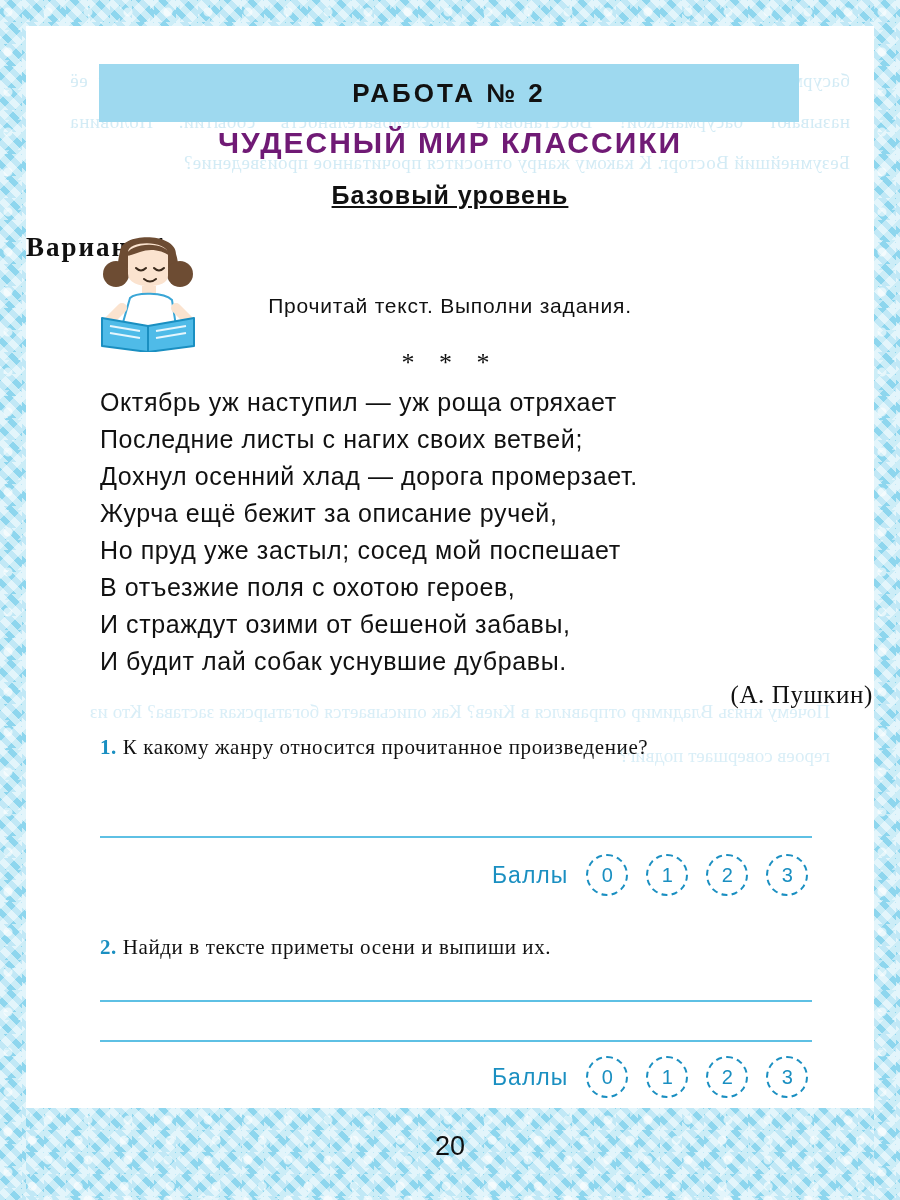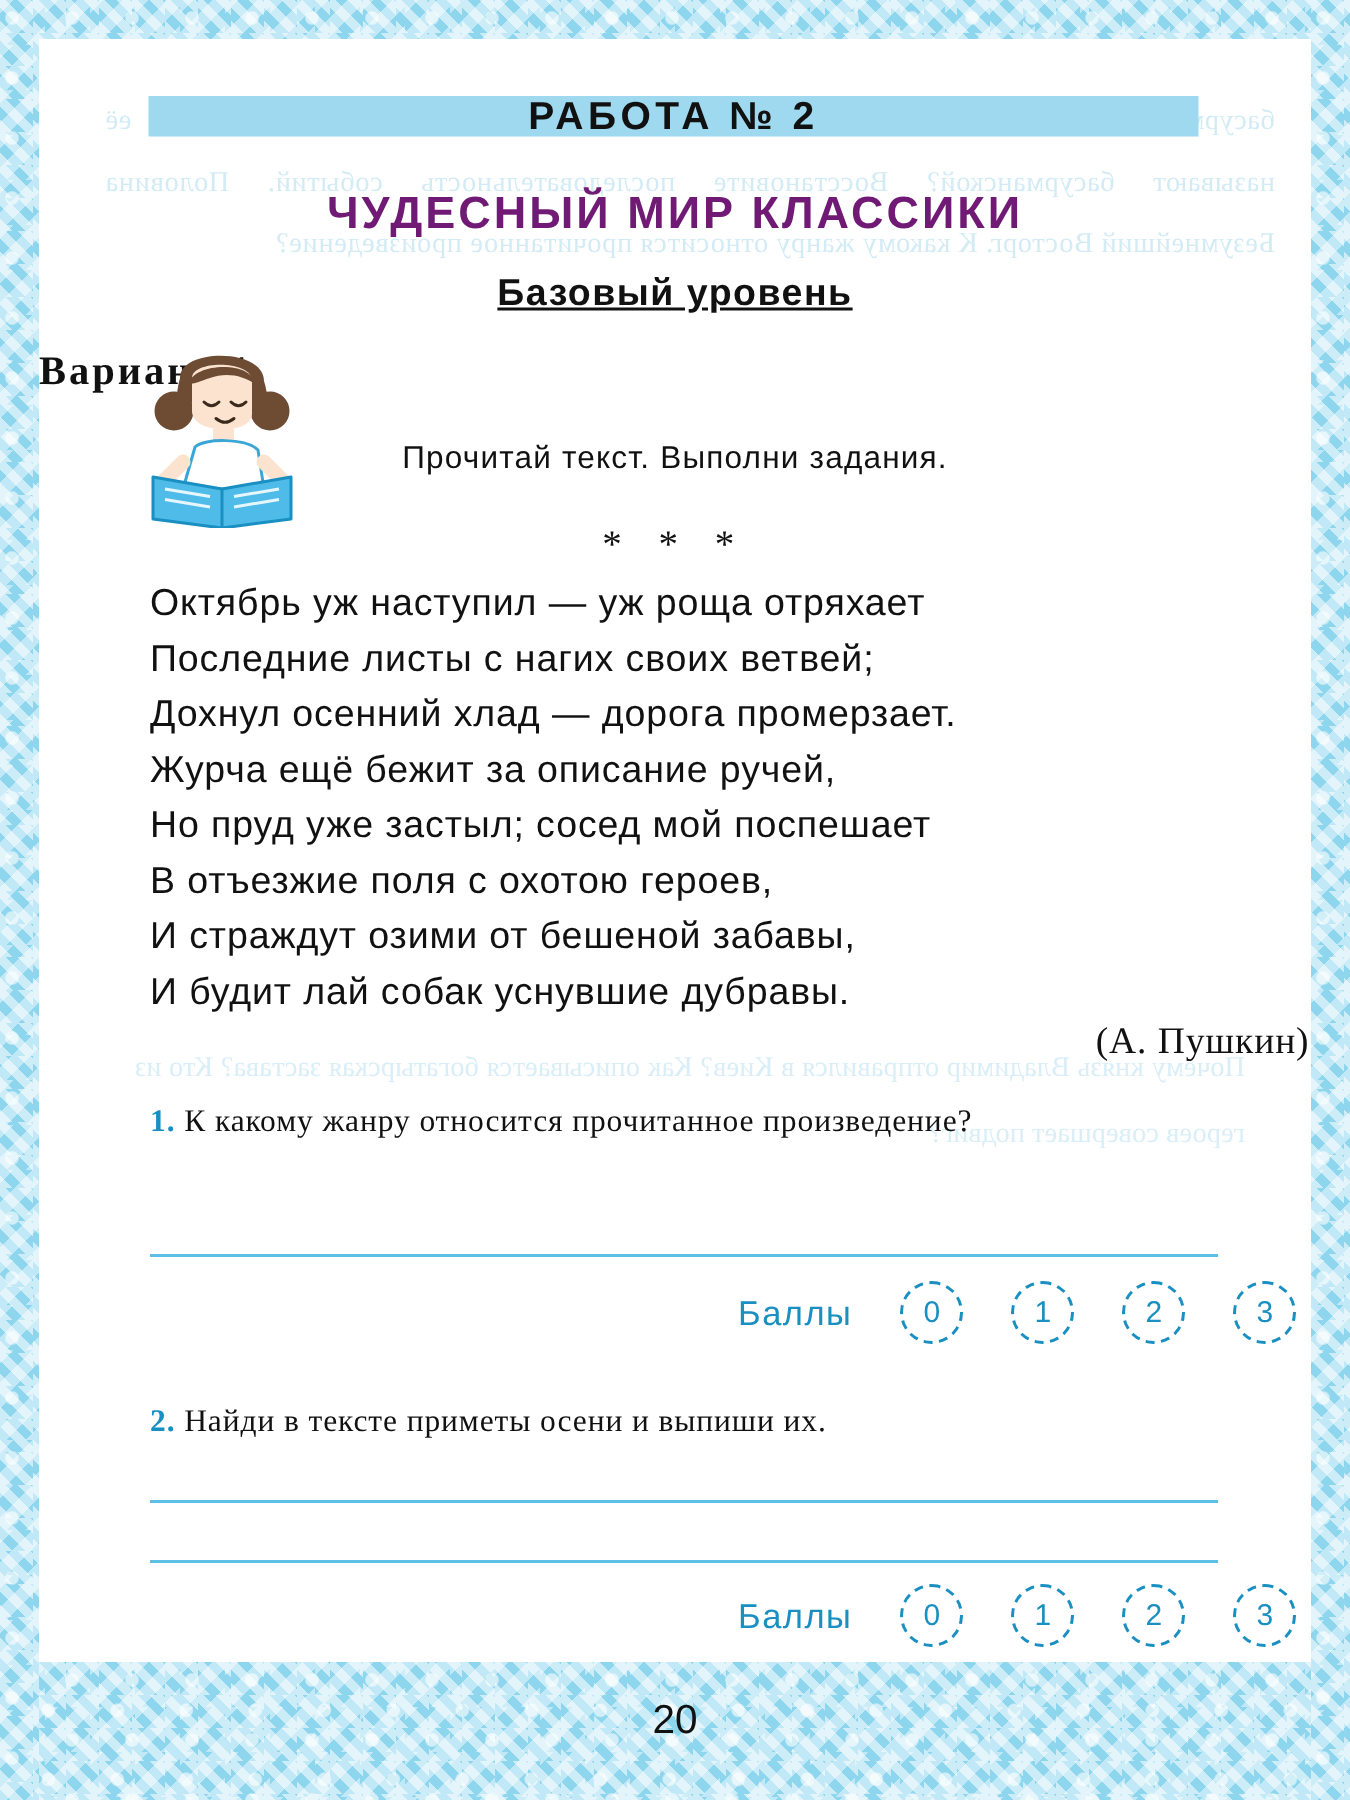--- a/index.html
+++ b/index.html
@@ -75,21 +75,21 @@
     width: 848px;
     height: 1082px;
   }
 
   
   .work-header {
     position: absolute;
     left: 73px;
     top: 38px;
     width: 700px;
-    height: 27px;
+    height: 58px;
     background: #9ed9ef;
     display: flex;
     align-items: center;
     justify-content: center;
   }
   .work-header-text {
     font-family: "Liberation Sans", sans-serif;
     font-weight: bold;
     font-size: 26px;
     letter-spacing: 3px;
@@ -216,21 +216,21 @@
     width: 712px;
     height: 2px;
     background: #5ec0e4;
   }
 
   
   .score-row {
     position: absolute;
     display: flex;
     align-items: center;
-    gap: 32px;
+    gap: 18px;
   }
   .score-label {
     font-family: "Liberation Sans", sans-serif;
     font-size: 23px;
     color: #1a8fc1;
     letter-spacing: 1px;
   }
   .score-circle {
     width: 38px;
     height: 38px;

